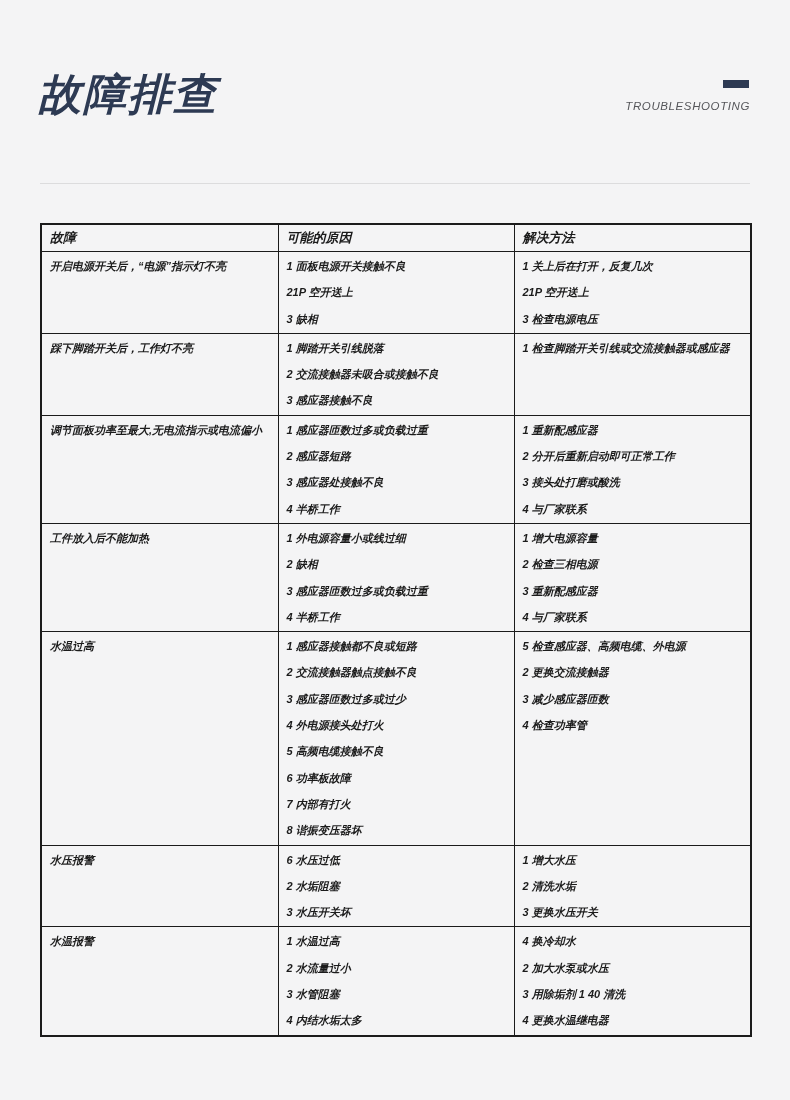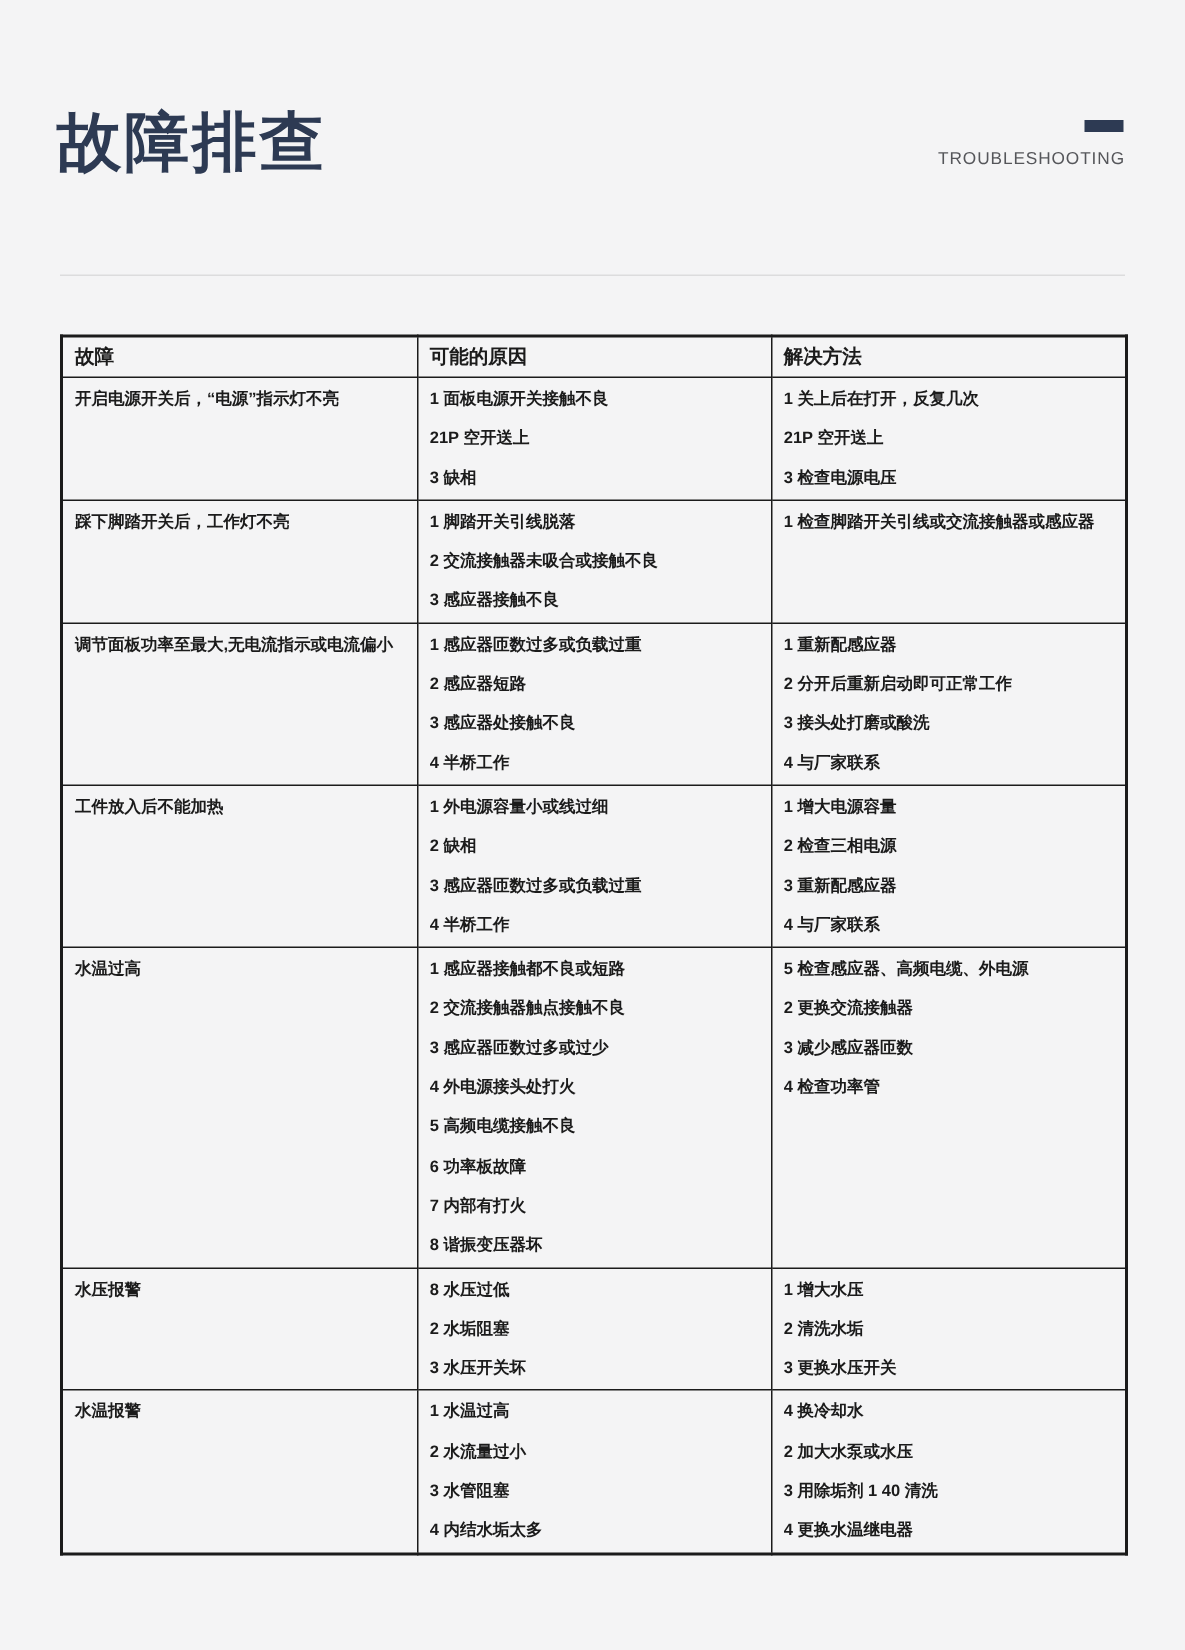--- a/index.html
+++ b/index.html
@@ -10,21 +10,21 @@
     --border:#1b1b1b;
     --subtle:#55565a;
   }
   html,body{margin:0;padding:0;}
   body{
     width:790px;height:1100px;
     background:var(--bg);
     font-family:"Liberation Sans","DejaVu Sans",sans-serif;
     color:var(--text);
   }
-  .page{position:relative;width:790px;height:1084px;overflow:hidden;}
+  .page{position:relative;width:790px;height:1084px;overflow:hidden;font-style:italic;}
 
   .page-title{
     position:absolute;left:38px;top:66px;margin:0;
     font-size:43px;font-weight:700;letter-spacing:2px;
     color:var(--accent);
   }
   .corner-bar{
     position:absolute;top:80px;right:41px;
     width:26px;height:8px;background:var(--accent);
   }
@@ -165,21 +165,21 @@
             <div>2 更换交流接触器</div>
             <div>3 减少感应器匝数</div>
             <div>4 检查功率管</div>
           </td>
         </tr>
         <tr>
           <td>
             <div>水压报警</div>
           </td>
           <td>
-            <div>8 水压过低</div>
+            <div>6 水压过低</div>
             <div>2 水垢阻塞</div>
             <div>3 水压开关坏</div>
           </td>
           <td>
             <div>1 增大水压</div>
             <div>2 清洗水垢</div>
             <div>3 更换水压开关</div>
           </td>
         </tr>
         <tr>

